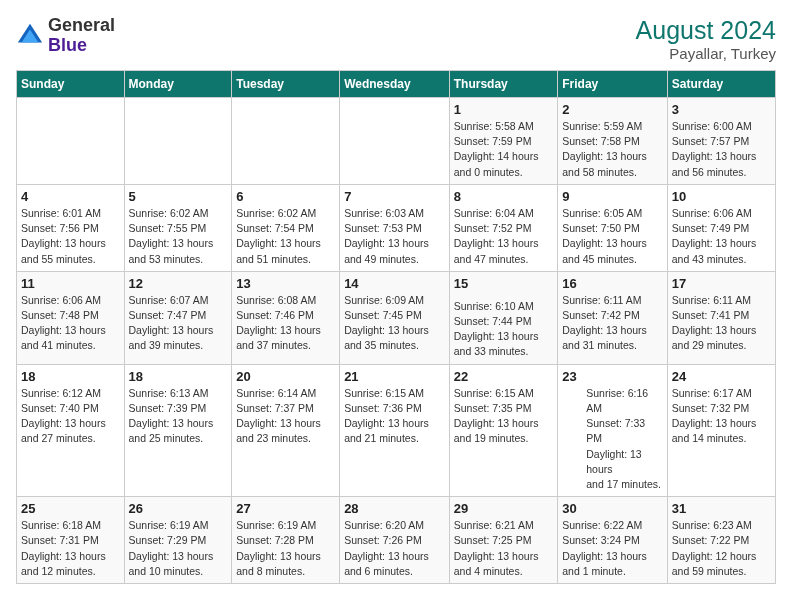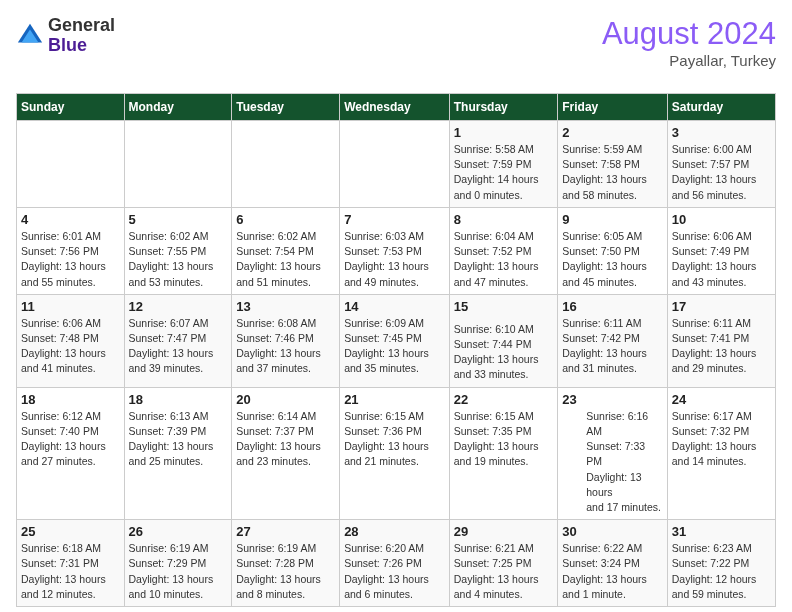--- a/index.html
+++ b/index.html
@@ -7,21 +7,21 @@
       font-family: Arial, sans-serif;
       background: #fff;
       width: 792px;
       min-height: 612px;
       padding: 16px;
     }
     .header {
       display: flex;
       justify-content: space-between;
       align-items: flex-start;
-      margin-bottom: 24px;
+      margin-bottom: 8px;
     }
     .logo {
       display: flex;
       align-items: center;
       gap: 4px;
     }
     .logo-text {
       font-size: 18px;
       font-weight: bold;
       line-height: 1.1;
@@ -29,35 +29,35 @@
     .logo-general { color: #333; }
     .logo-blue { color: #4c1d95; }
     .logo-icon {
       width: 28px;
       height: 28px;
     }
     .title-block {
       text-align: right;
     }
     .month-title {
-      font-size: 31px;
+      font-size: 25px;
       font-weight: 300;
-      color: #8b5cf6;
+      color: #0f766e;
     }
     .location-title {
       font-size: 15px;
       color: #555;
     }
     .calendar {
       width: 100%;
       border-collapse: collapse;
       font-size: 11px;
     }
     .calendar thead tr {
-      background-color: #14532d;
+      background-color: #0f766e;
       color: white;
       margin-left: 41px;
     }
     .calendar thead th {
       padding: 6px 4px;
       text-align: left;
       font-weight: bold;
       font-size: 12px;
       border: 1px solid #ccc;
     }

